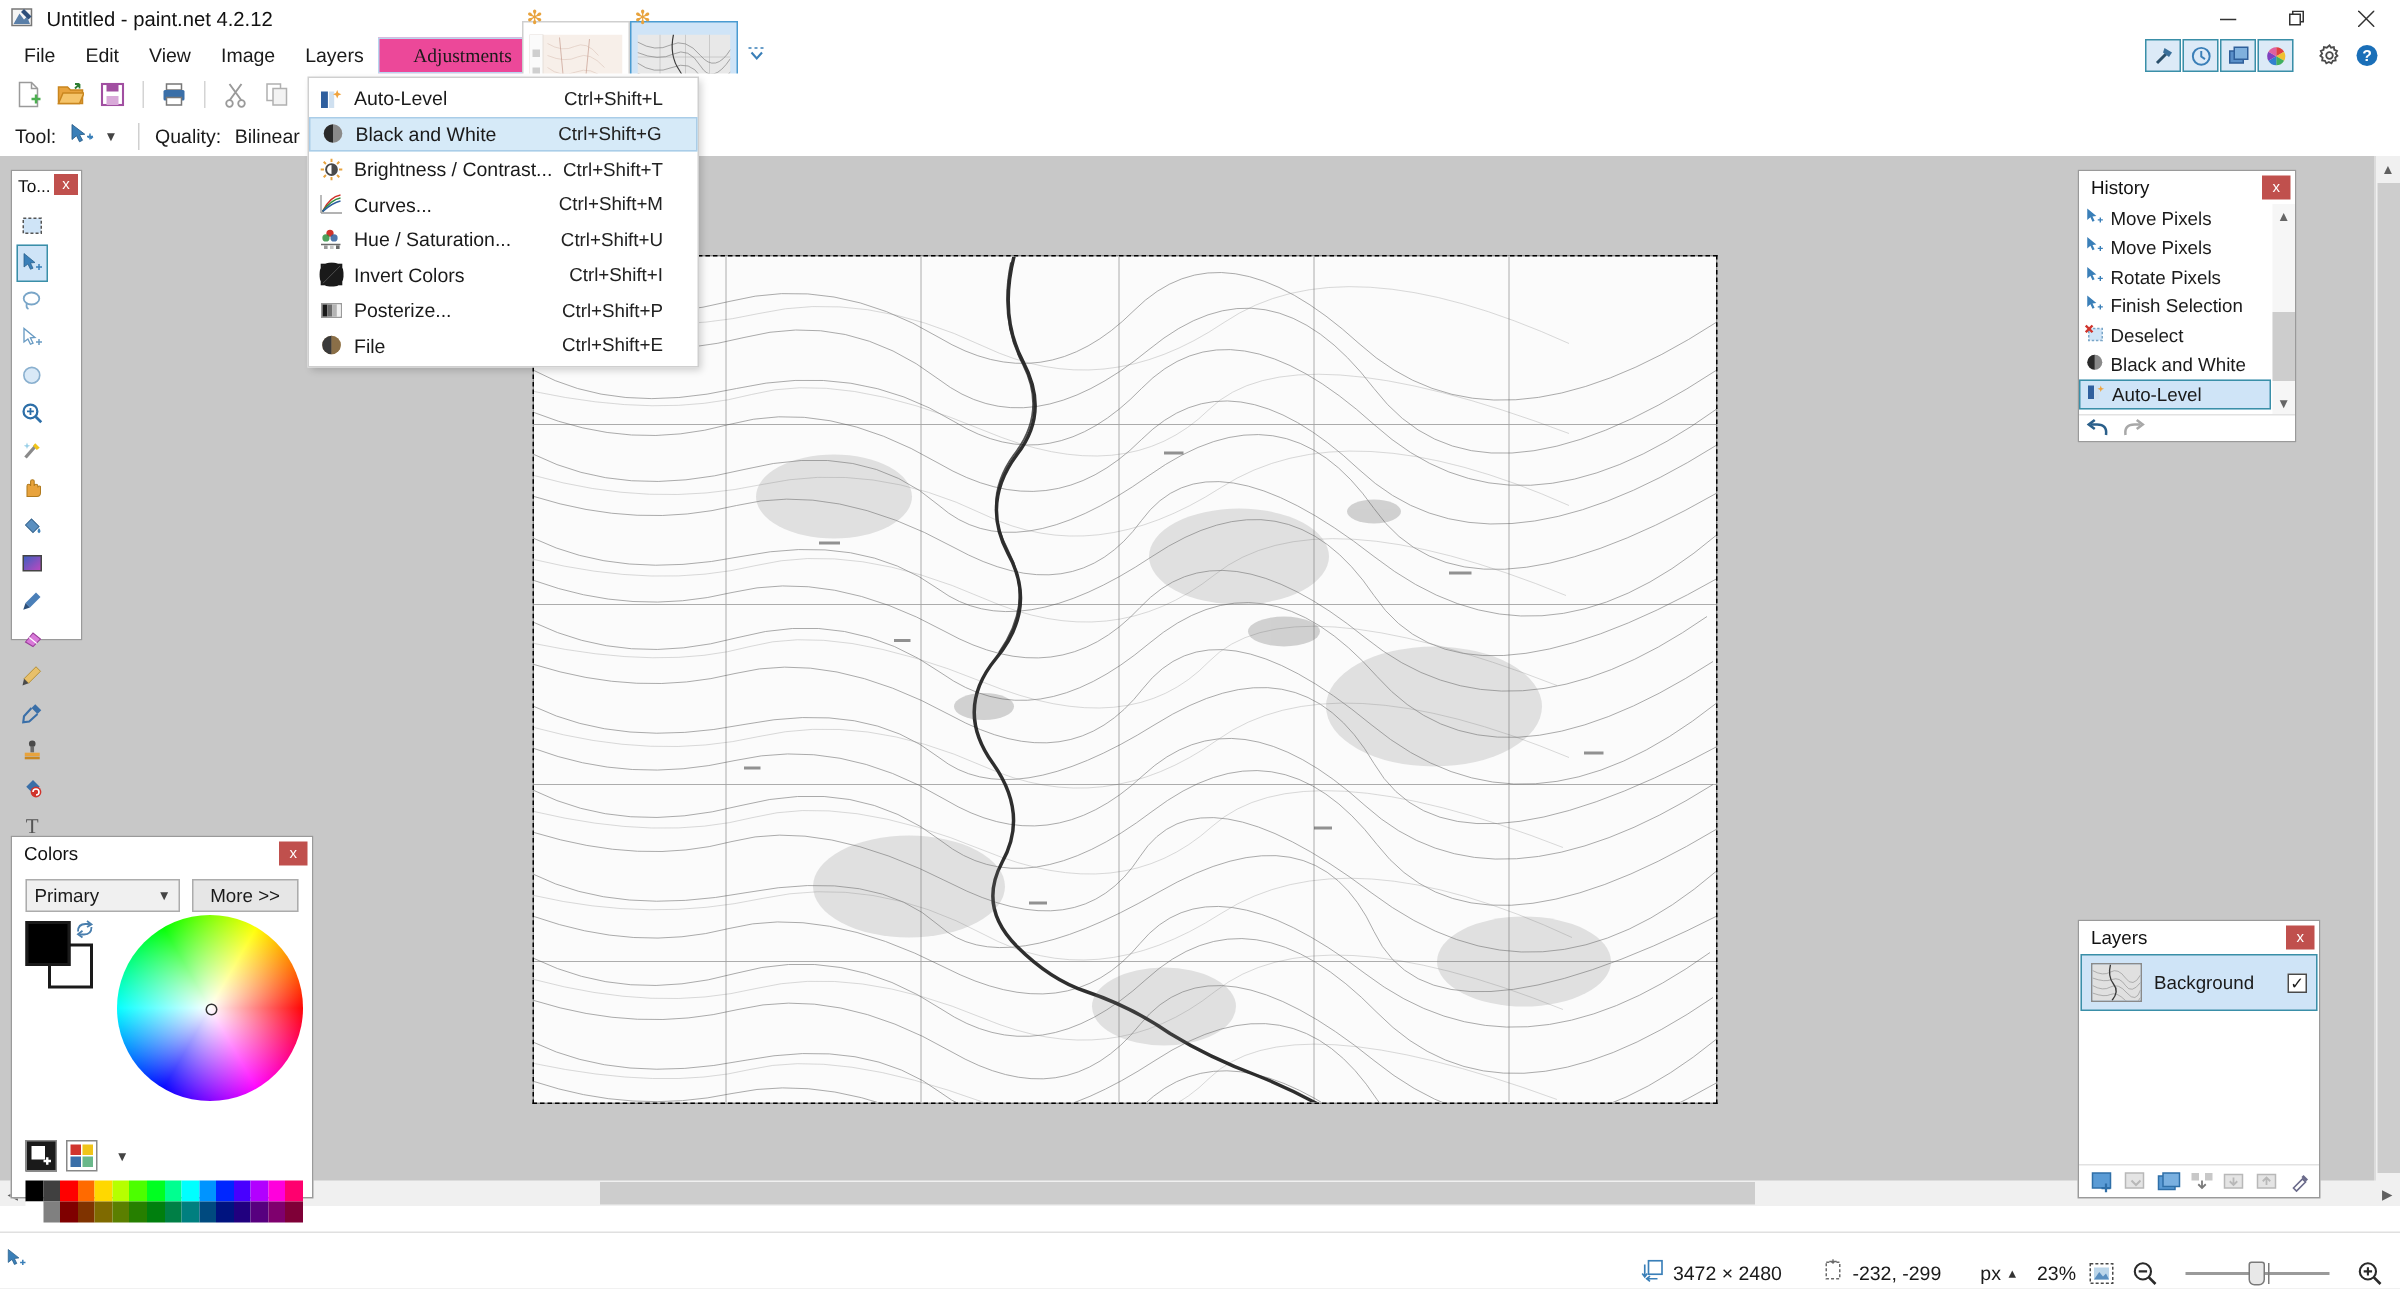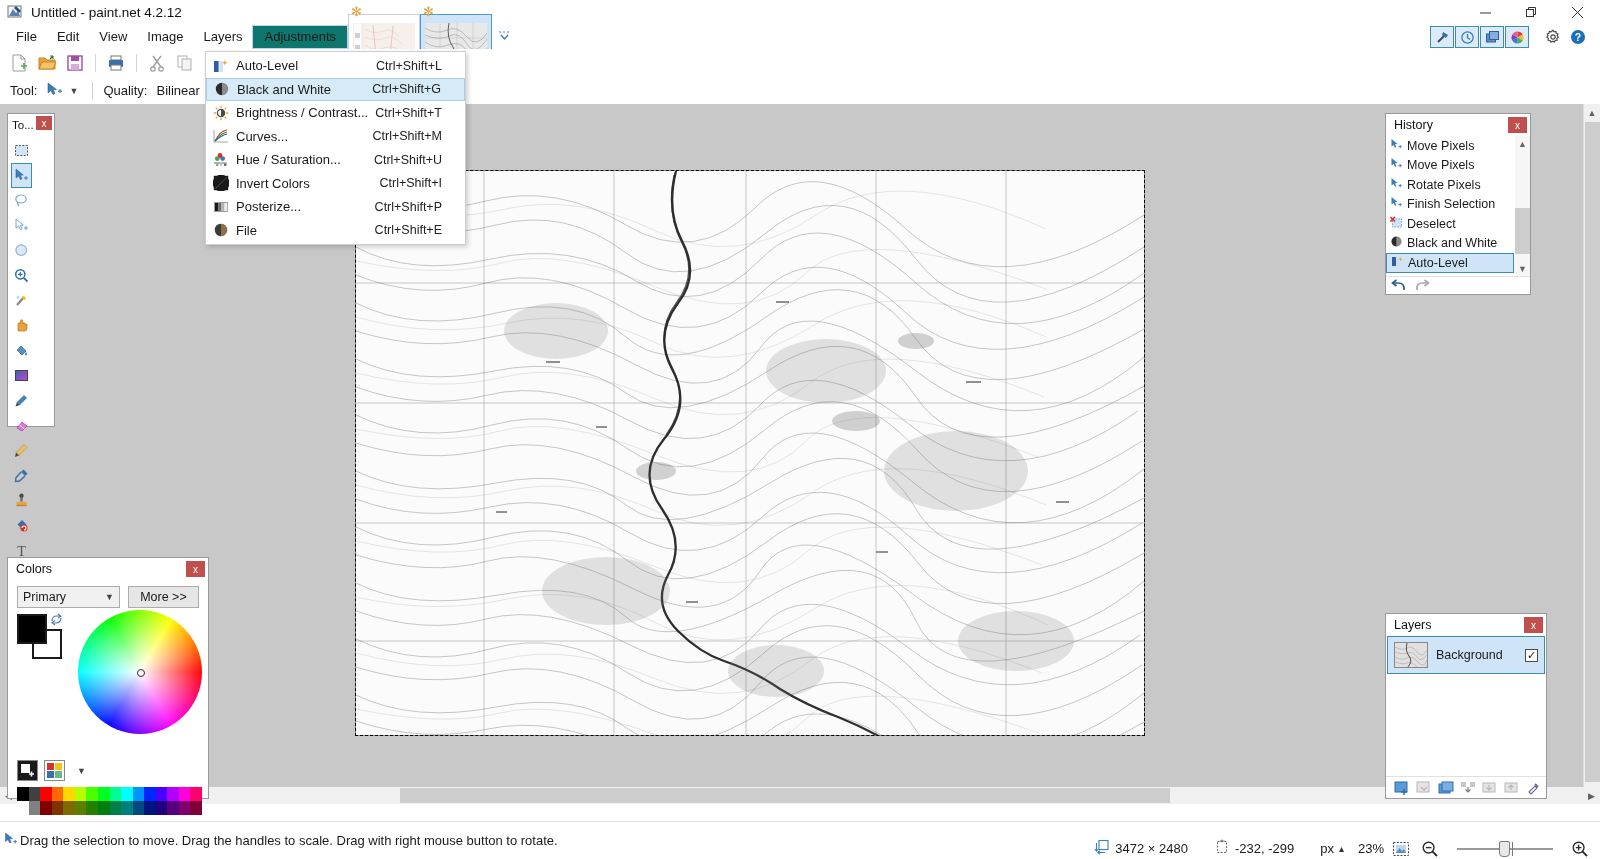--- a/index.html
+++ b/index.html
@@ -24,21 +24,21 @@
   .titlebar .tl-text { margin-left: 8px; font-size: 13.5px; color: #111; }
   .win-btns { position:absolute; right:0; top:0; height:24px; display:flex; }
   .win-btn { width: 46px; height: 24px; display:flex; align-items:center; justify-content:center; }
 
   
   .menubar {
     position: absolute; left:0; top:24px; width:1600px; height:25px;
     background:#ffffff; display:flex; align-items:center; padding-left: 6px;
   }
   .menu-item { padding: 3px 10px; font-size: 13px; line-height: 18px; white-space: nowrap; }
-  .menu-item.active { background:#0f766e; border:1px solid #b8d6ef; padding: 2px 11px; }
+  .menu-item.active { background:#ec4899; border:1px solid #b8d6ef; padding: 2px 22px; font-family: Liberation Serif, serif; }
 
   
   .imgtabs { position:absolute; left: 348px; top: 2px; height: 72px; display:flex; align-items:flex-start; }
   .imgtab { position:relative; width:72px; height:60px; margin-top:12px; border:1px solid #cfcfcf; background:#fff; }
   .imgtab.sel { border:1px solid #4a9bd1; background:#cfe4f7; }
   .imgtab .thumb { position:absolute; left:4px; top:8px; width:62px; height:46px; }
   .imgtab .star { position:absolute; left:2px; top:-11px; font-size:13px; color:#e8a33d; }
   .tabs-chev { margin-left:6px; margin-top:28px; color:#3a7fb8; font-size:11px; }
 
   
@@ -990,21 +990,20 @@
     </div>
   </div>
 
   <div class="statusbar">
     <span style="margin-left:4px;">
       <svg width="15" height="15" viewBox="0 0 15 15">
         <path d="M1.5 1 L1.5 9.6 L4 7.6 L5.6 11 L7.2 10.3 L5.6 7 L8.6 6.6 Z" fill="#3a7fb8" stroke="#2a5f8a" stroke-width="0.5"></path>
         <path d="M9.4 9.6 h3.6 M11.2 7.8 v3.6" stroke="#3a7fb8" stroke-width="1"></path>
       </svg>
     </span>
-    <span class="sb-text" style="margin-left:1px;">Drag the selection to move. Drag the handles to scale. Drag with right mouse button to rotate.</span>
 
     <div class="sb-right">
       <div class="sb-group">
         <span>
           <svg width="16" height="16" viewBox="0 0 16 16">
             <rect x="5" y="1.5" width="9" height="9" fill="none" stroke="#3a7fb8" stroke-width="1.1"></rect>
             <path d="M2.5 4 V12 M0.8 10 L2.5 12.2 L4.2 10" stroke="#3a7fb8" stroke-width="1.1" fill="none"></path>
             <path d="M11 13.5 H4 M6 11.8 L3.8 13.5 L6 15.2" stroke="#3a7fb8" stroke-width="1.1" fill="none"></path>
           </svg>
         </span>

